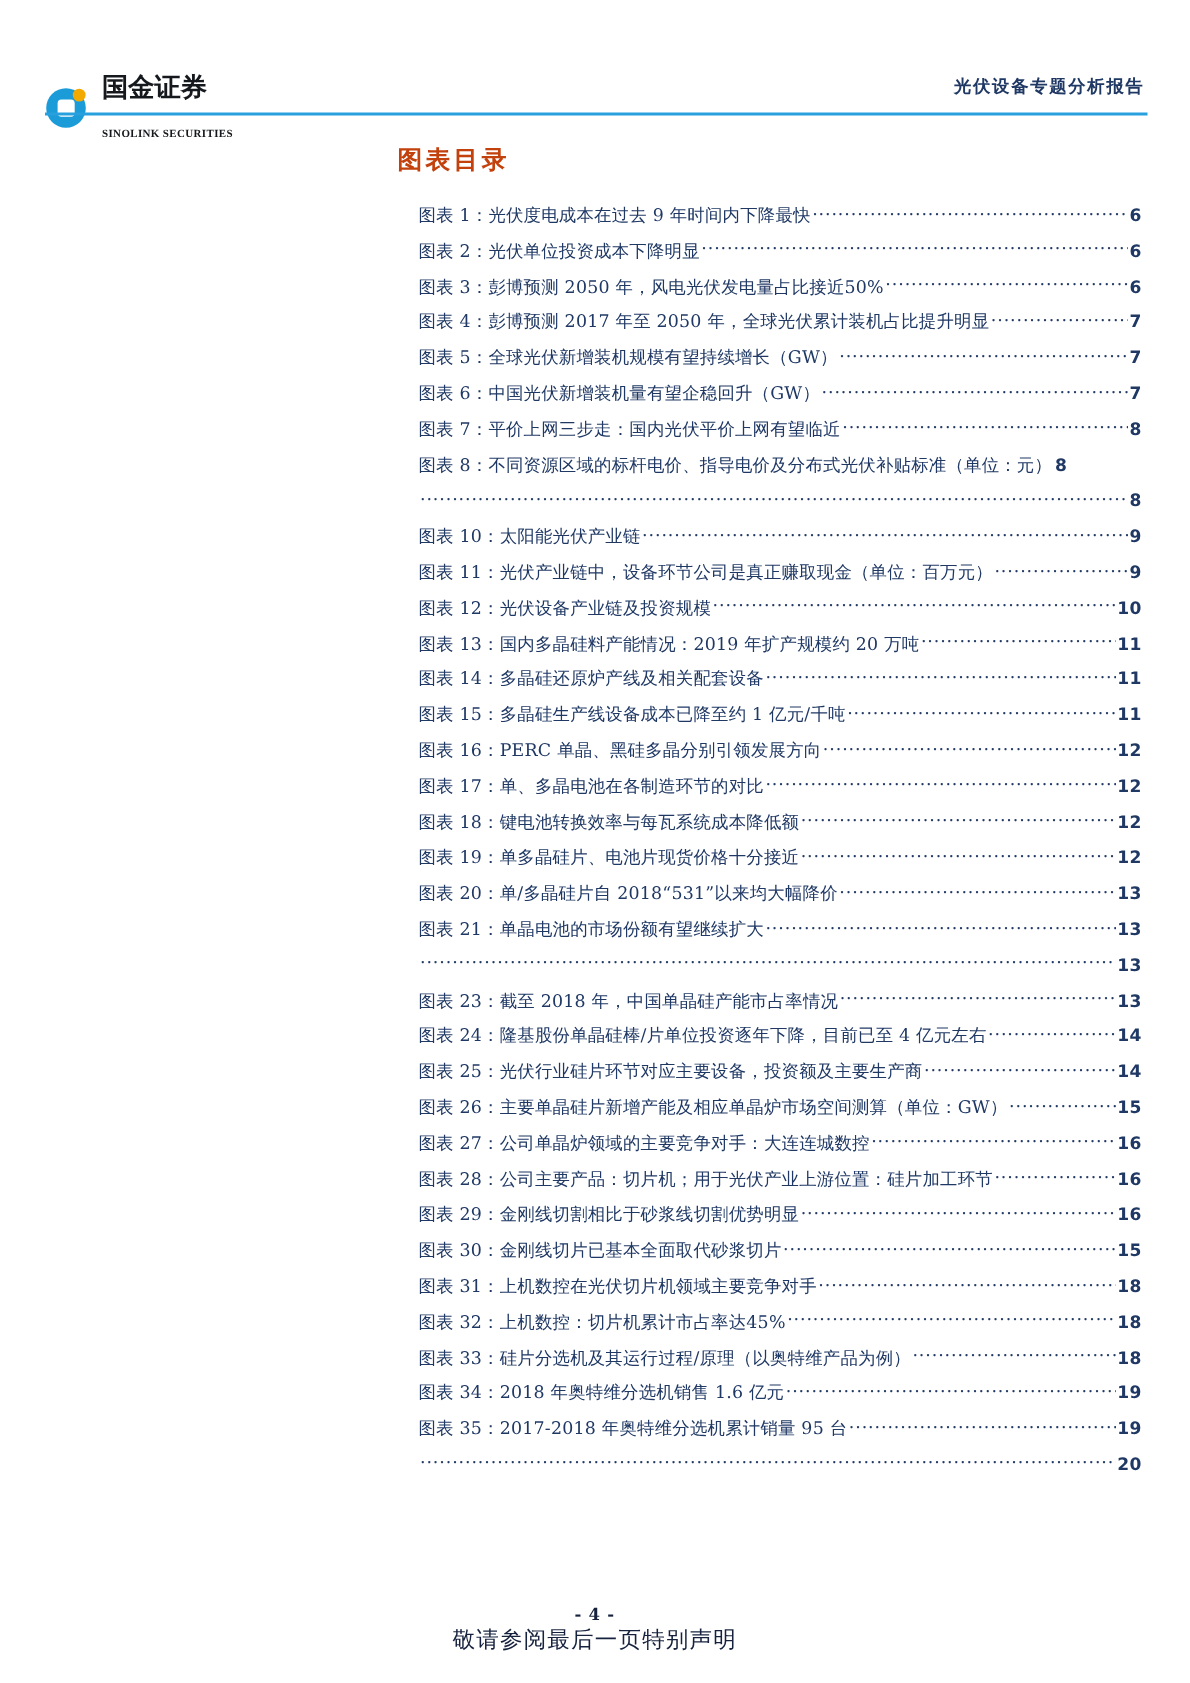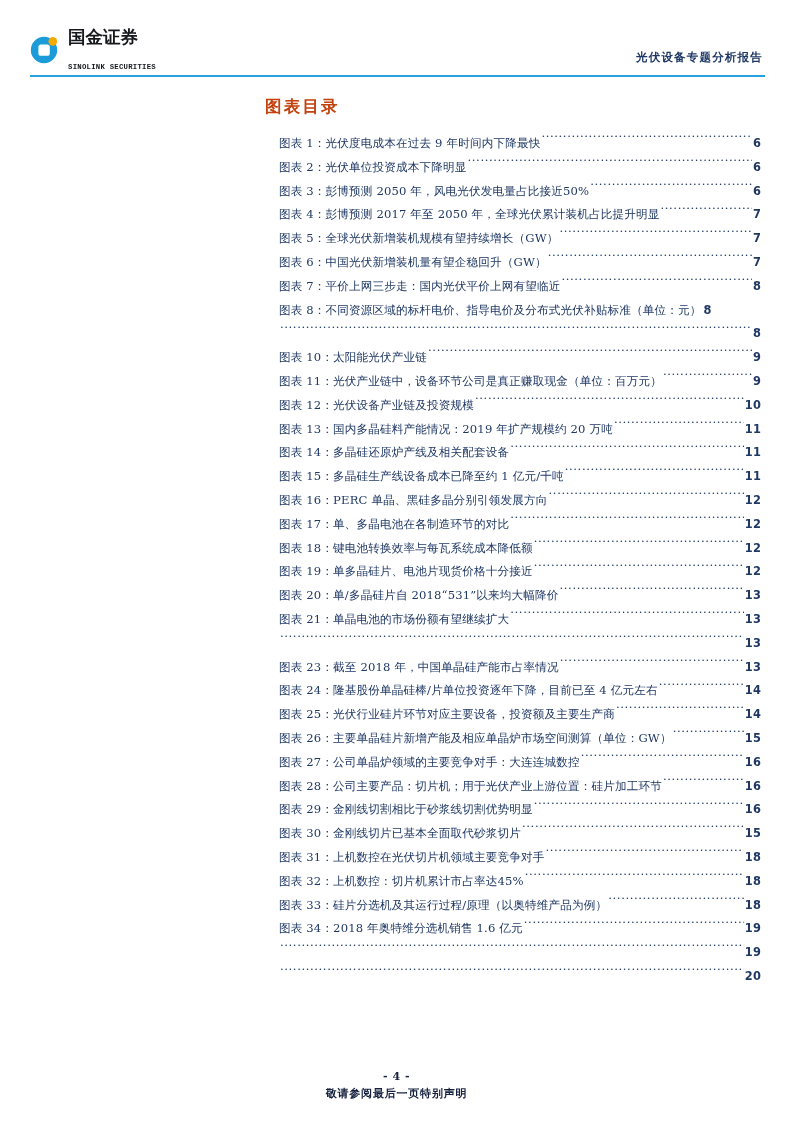--- a/index.html
+++ b/index.html
@@ -26,21 +26,21 @@
   .header {
     position: absolute;
     left: 0;
     top: 0;
     width: 793px;
     height: 80px;
   }
   .logo-block {
     position: absolute;
     left: 30px;
-    top: 28px;
+    top: 50px;
     display: flex;
     align-items: center;
     gap: 7px;
   }
   .logo-mark {
     width: 31px;
     height: 31px;
     position: relative;
     flex: 0 0 auto;
   }
@@ -52,21 +52,21 @@
   }
   .logo-cn {
     font-family: "DejaVu Sans", "Liberation Sans", sans-serif;
     font-weight: bold;
     font-size: 17.5px;
     letter-spacing: 0px;
     color: #15181c;
     line-height: 19px;
   }
   .logo-en {
-    font-family: Liberation Mono, monospace;
+    font-family: Liberation Serif, serif;
     font-weight: bold;
     font-size: 7.3px;
     letter-spacing: 0.25px;
     color: #15181c;
     margin-top: 16px;
     line-height: 8px;
   }
   .header-title {
     position: absolute;
     right: 30px;
@@ -111,21 +111,21 @@
   }
   .toc-item {
     position: relative;
     font-size: 11.6px;
     line-height: 23.8px;
     color: #1f3864;
     letter-spacing: 0.15px;
     white-space: nowrap;
     overflow: hidden;
     display: flex;
-    align-items: flex-start;
+    align-items: center;
     padding-left: 14px;
   }
   .toc-label {
     flex: 0 0 auto;
   }
   .toc-dots {
     flex: 1 1 auto;
     overflow: hidden;
     margin: 0 1px;
     position: relative;
@@ -176,22 +176,22 @@
   .footer-pageno {
     font-family: "DejaVu Serif", "Liberation Serif", serif;
     font-weight: bold;
     font-size: 11px;
     color: #16213d;
     line-height: 16px;
     letter-spacing: 0.5px;
   }
   .footer-note {
     font-family: "DejaVu Serif", "Liberation Serif", serif;
-    font-weight: bold;
-    font-size: 11px;
+    font-weight: normal;
+    font-size: 15px;
     color: #16213d;
     line-height: 17px;
     letter-spacing: 0.8px;
   }
 </style>
 </head>
 <body>
 
 <div class="page">
 
@@ -383,20 +383,21 @@
           <span class="toc-label">图表 33：硅片分选机及其运行过程/原理（以奥特维产品为例）</span>
           <span class="toc-dots"></span>
           <span class="toc-page">18</span>
         </li>
         <li class="toc-item">
           <span class="toc-label">图表 34：2018 年奥特维分选机销售 1.6 亿元</span>
           <span class="toc-dots"></span>
           <span class="toc-page">19</span>
         </li>
         <li class="toc-item">
+          <span class="toc-label">图表 35：2017-2018 年奥特维分选机累计销量 95 台</span>
           <span class="toc-dots"></span>
           <span class="toc-page">19</span>
         </li>
         <li class="toc-item">
           <span class="toc-dots"></span>
           <span class="toc-page">20</span>
         </li>
       </ul>
   </div>
 

